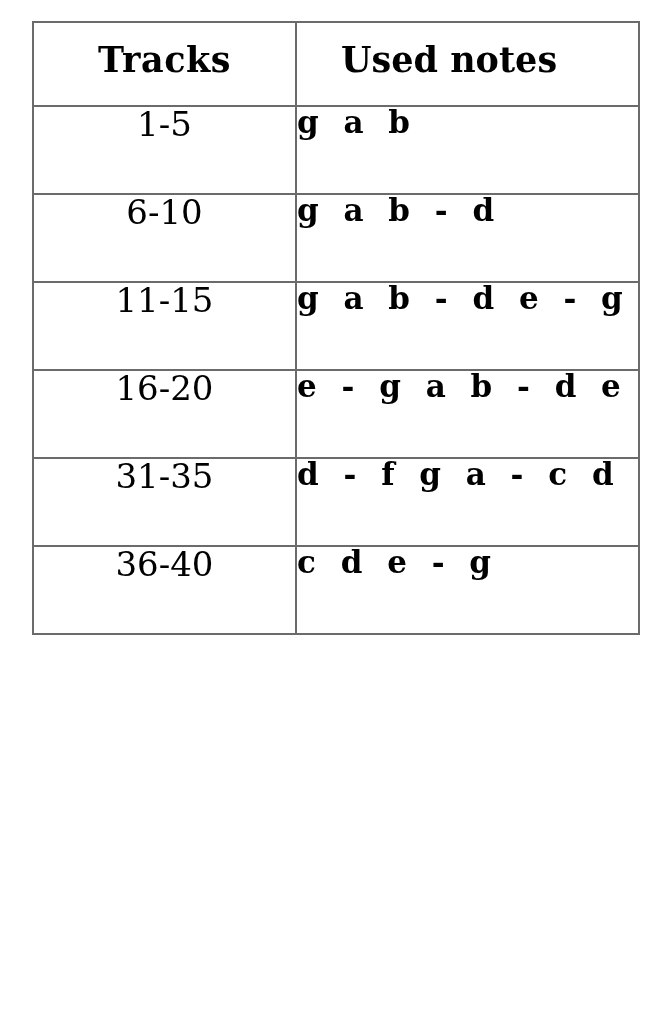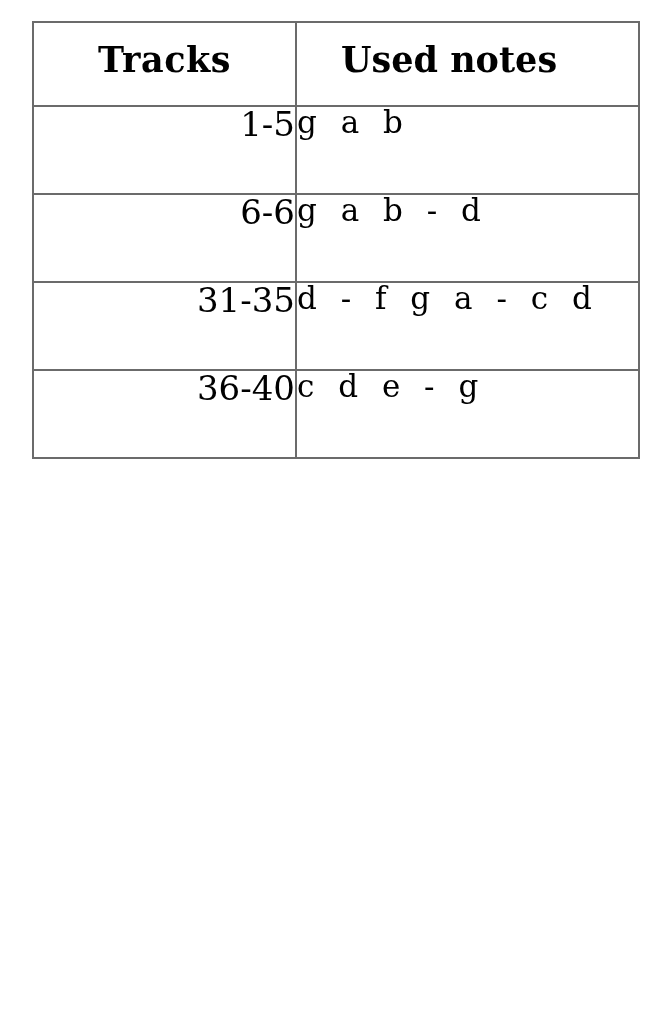--- a/index.html
+++ b/index.html
@@ -62,37 +62,37 @@
     text-align: left;
     padding-left: 44px;
     letter-spacing: 0px;
   }
 
   
   .notes-table tbody tr { height: 88px; }
 
   .cell-track {
     vertical-align: top;
-    text-align: right;
+    text-align: center;
     font-family: "DejaVu Serif", serif;
     font-weight: normal;
     font-size: 34px;
     line-height: 1;
     letter-spacing: 0px;
     padding-top: 18px;
     box-sizing: border-box;
     height: 88px;
     white-space: nowrap;
   }
 
   .cell-notes {
     vertical-align: top;
     text-align: left;
     font-family: "DejaVu Serif", serif;
-    font-weight: normal;
+    font-weight: bold;
     font-size: 31px;
     line-height: 1;
     letter-spacing: 7px;
     padding-top: 22px;
     padding-left: 21px;
     box-sizing: border-box;
     height: 88px;
     white-space: nowrap;
   }
 </style>
@@ -111,22 +111,30 @@
         <th class="head-tracks">Tracks</th>
         <th class="head-notes">Used notes</th>
       </tr>
     </thead>
     <tbody>
       <tr>
         <td class="cell-track">1-5</td>
         <td class="cell-notes">g a b</td>
       </tr>
       <tr>
-        <td class="cell-track">6-6</td>
+        <td class="cell-track">6-10</td>
         <td class="cell-notes">g a b - d</td>
+      </tr>
+      <tr>
+        <td class="cell-track">11-15</td>
+        <td class="cell-notes">g a b - d e - g</td>
+      </tr>
+      <tr>
+        <td class="cell-track">16-20</td>
+        <td class="cell-notes">e - g a b - d e</td>
       </tr>
       <tr>
         <td class="cell-track">31-35</td>
         <td class="cell-notes">d - f g a - c d</td>
       </tr>
       <tr>
         <td class="cell-track">36-40</td>
         <td class="cell-notes">c d e - g</td>
       </tr>
     </tbody>

